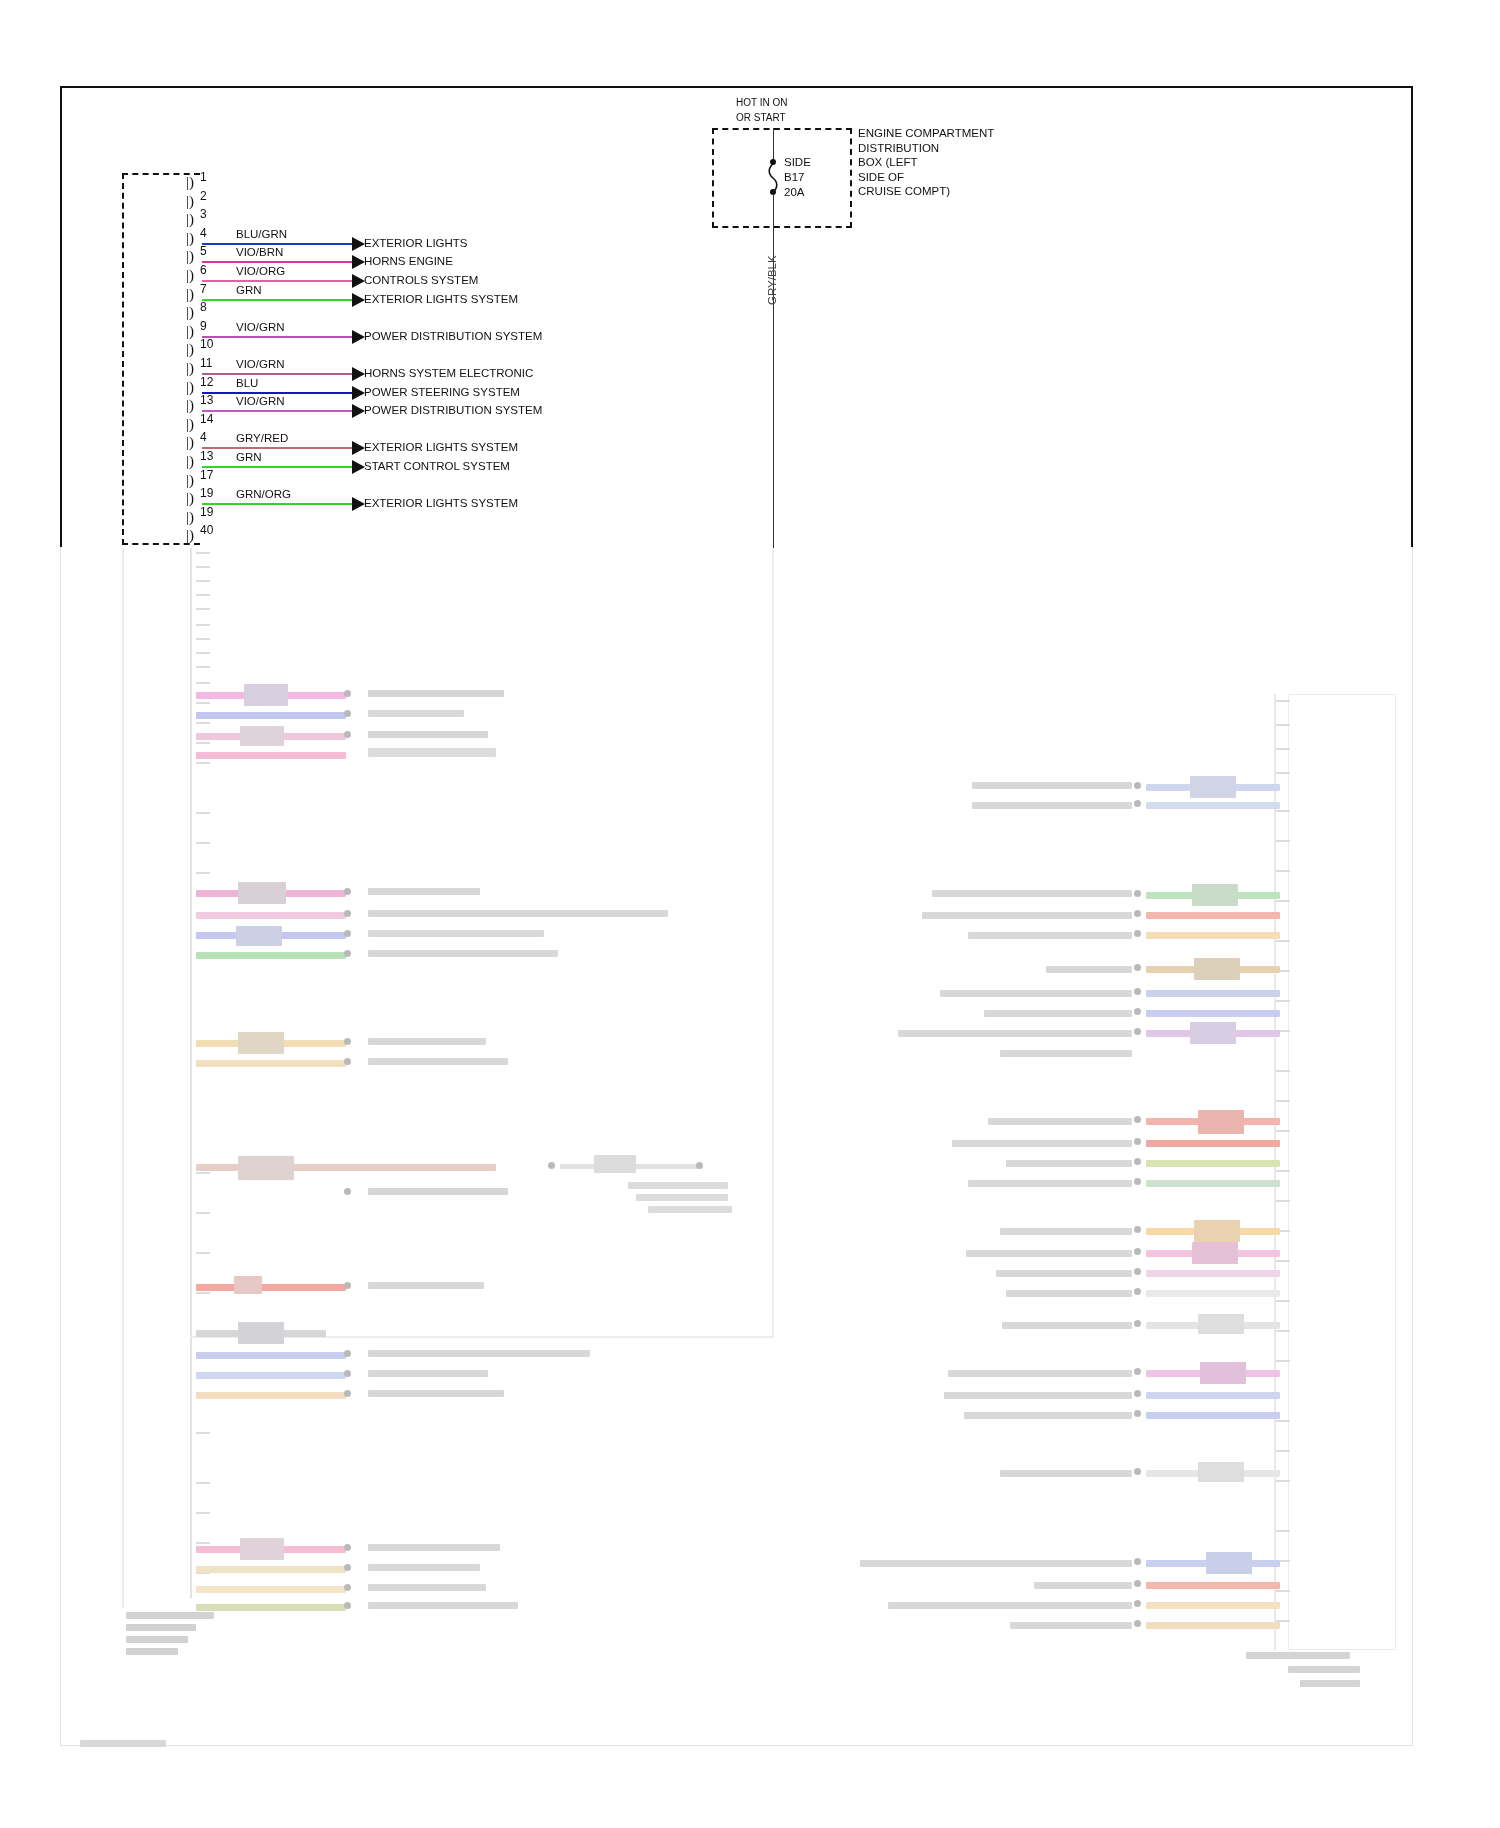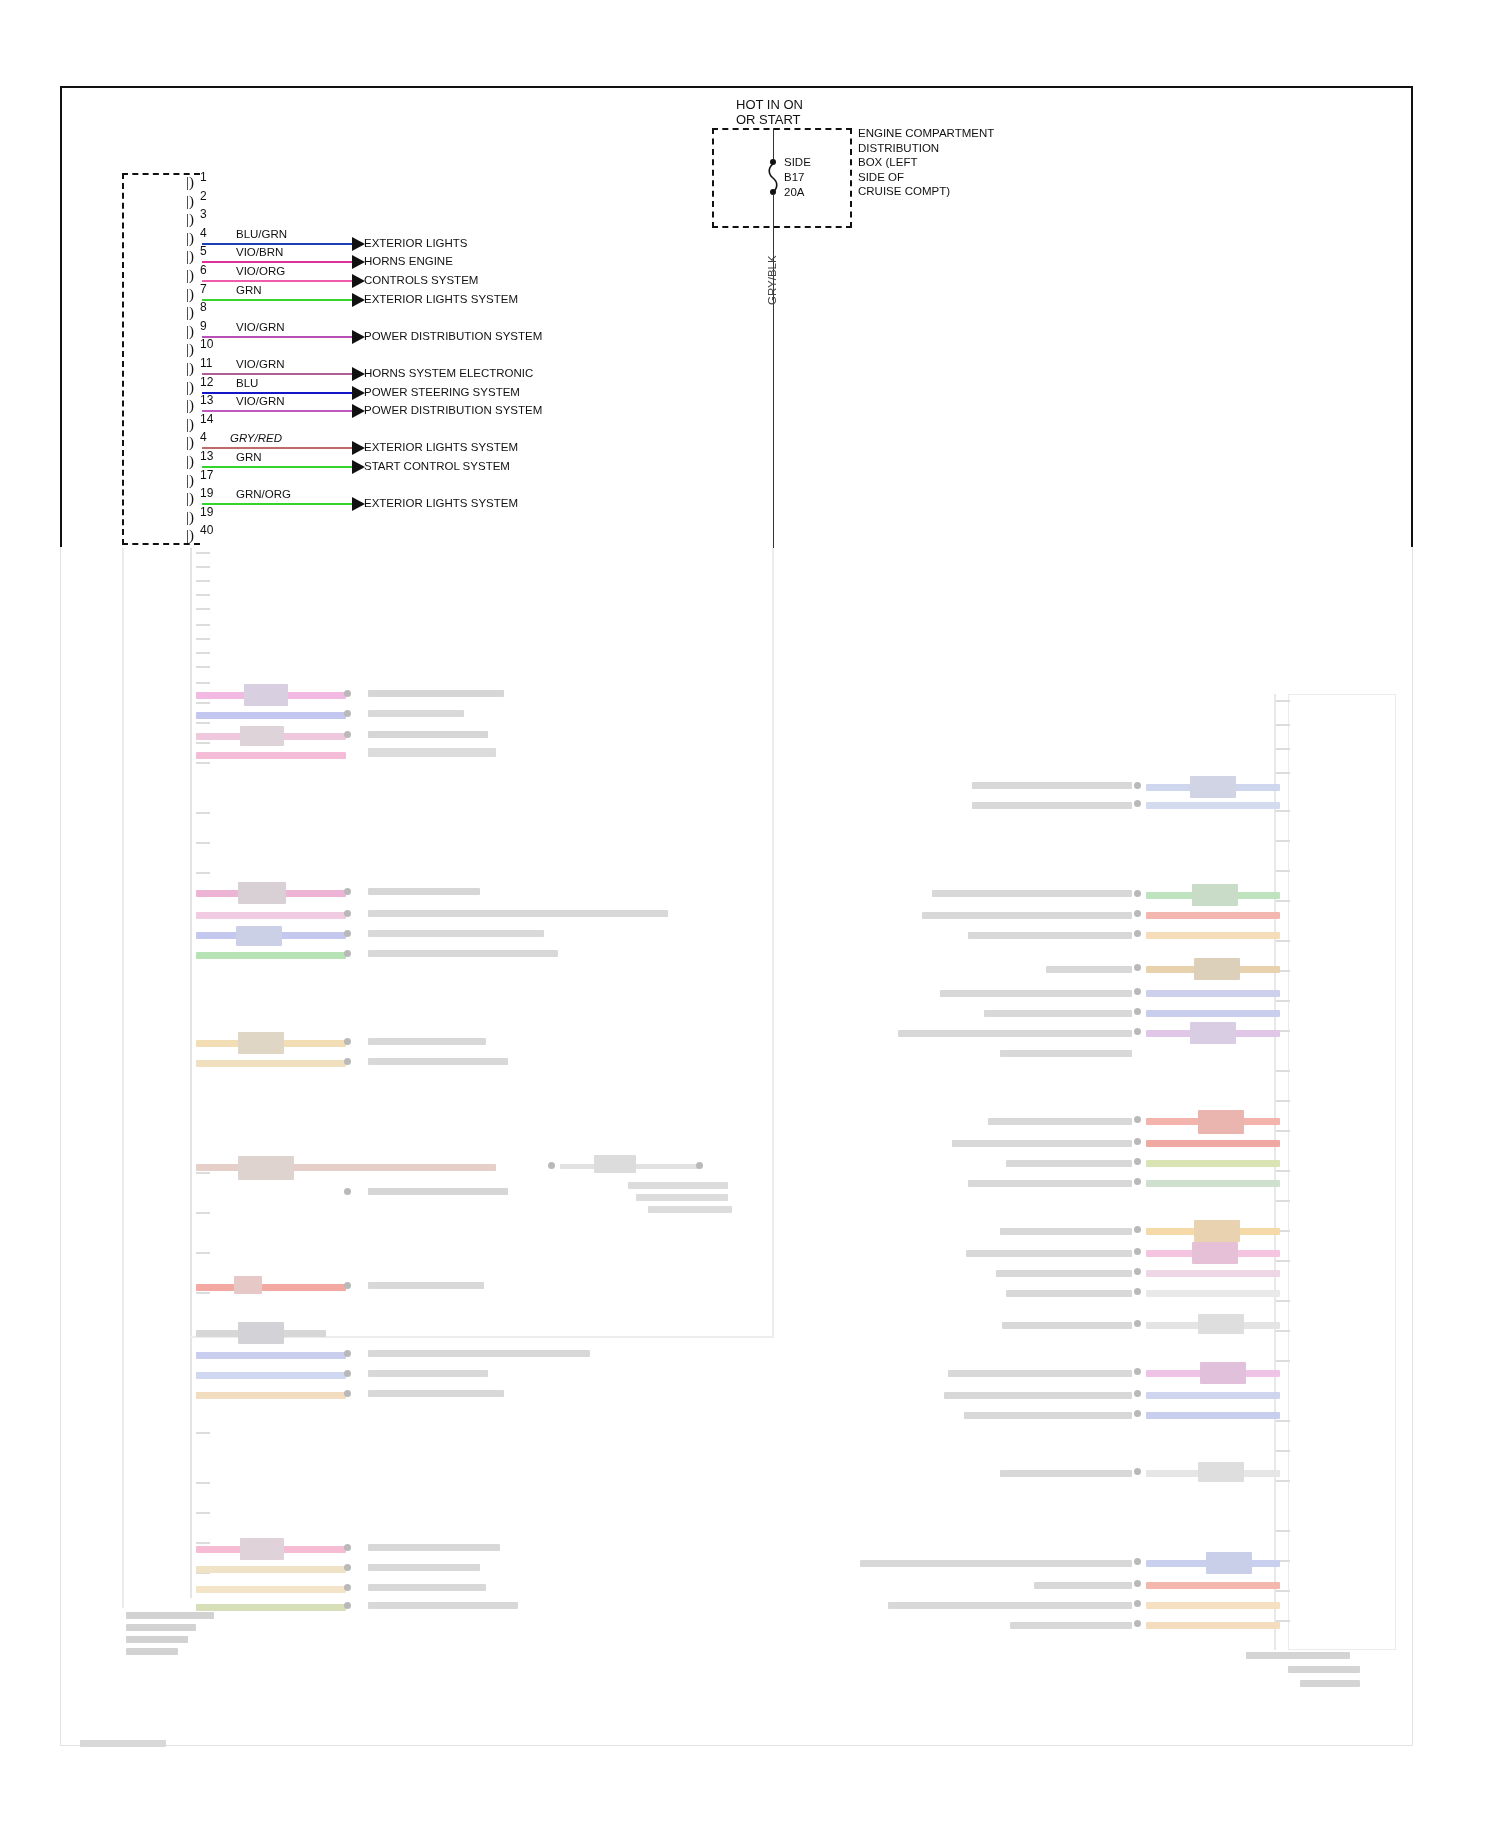--- a/index.html
+++ b/index.html
@@ -17,21 +17,21 @@
   .pin .bracket{position:absolute;left:0;top:2px;font-size:15px;line-height:15px;color:#111;font-family:"Liberation Serif",serif;}
   .pin .num{position:absolute;left:14px;top:-2px;font-size:12px;line-height:12px;color:#111;letter-spacing:0px;}
 
   
   .wire{position:absolute;height:0;border-top-width:2.5px;border-top-style:solid;}
   .wlabel{position:absolute;font-size:11.5px;color:#111;white-space:nowrap;}
   .arrow{position:absolute;width:0;height:0;border-left:13px solid #111;border-top:7px solid transparent;border-bottom:7px solid transparent;}
   .dest{position:absolute;font-size:11.5px;color:#111;white-space:nowrap;}
 
   
-  .hot-label{position:absolute;font-size:13px;color:#111;text-align:right;white-space:nowrap;}
+  .hot-label{position:absolute;font-size:10px;color:#111;text-align:right;white-space:nowrap;}
   .fusebox{position:absolute;left:712px;top:128px;width:140px;height:100px;border:2px dashed #111;box-sizing:border-box;}
   .fuse-vline{position:absolute;width:0;border-left:1.6px solid #333;}
   .fuse-dot{position:absolute;width:6px;height:6px;background:#111;border-radius:50%;}
   .fuse-squig{position:absolute;width:12px;height:28px;}
   .fuse-text{position:absolute;font-size:11.5px;color:#111;line-height:15px;white-space:nowrap;}
   .box-text{position:absolute;font-size:11.5px;color:#111;line-height:14.6px;white-space:nowrap;}
   .gryblk{position:absolute;font-size:11.5px;color:#444;transform:rotate(-90deg);transform-origin:left top;white-space:nowrap;}
 
   
   .ghost{position:absolute;opacity:1;pointer-events:none;}
@@ -447,21 +447,21 @@
       <div class="dest" style="left: 364px; top: 367px;">HORNS SYSTEM ELECTRONIC</div>
       <div class="wire" style="left: 202px; top: 391.6px; width: 150px; border-top-color: rgb(20, 20, 200);"></div>
       <div class="wlabel" style="left: 236px; top: 376.6px;">BLU</div>
       <div class="arrow" style="left: 352px; top: 385.6px;"></div>
       <div class="dest" style="left: 364px; top: 385.6px;">POWER STEERING SYSTEM</div>
       <div class="wire" style="left: 202px; top: 410.2px; width: 150px; border-top-color: rgb(191, 89, 189);"></div>
       <div class="wlabel" style="left: 236px; top: 395.2px;">VIO/GRN</div>
       <div class="arrow" style="left: 352px; top: 404.2px;"></div>
       <div class="dest" style="left: 364px; top: 404.2px;">POWER DISTRIBUTION SYSTEM</div>
       <div class="wire" style="left: 202px; top: 447.4px; width: 150px; border-top-color: rgb(191, 107, 107);"></div>
-      <div class="wlabel" style="left: 230px; top: 432.4px; font-style: italic;">GRY/RED</div>
+      <div class="wlabel" style="left: 236px; top: 432.4px;">GRY/RED</div>
       <div class="arrow" style="left: 352px; top: 441.4px;"></div>
       <div class="dest" style="left: 364px; top: 441.4px;">EXTERIOR LIGHTS SYSTEM</div>
       <div class="wire" style="left: 202px; top: 466px; width: 150px; border-top-color: rgb(53, 212, 43);"></div>
       <div class="wlabel" style="left: 236px; top: 451px;">GRN</div>
       <div class="arrow" style="left: 352px; top: 460px;"></div>
       <div class="dest" style="left: 364px; top: 460px;">START CONTROL SYSTEM</div>
       <div class="wire" style="left: 202px; top: 503.2px; width: 150px; border-top-color: rgb(53, 212, 43);"></div>
       <div class="wlabel" style="left: 236px; top: 488.2px;">GRN/ORG</div>
       <div class="arrow" style="left: 352px; top: 497.2px;"></div>
       <div class="dest" style="left: 364px; top: 497.2px;">EXTERIOR LIGHTS SYSTEM</div>

